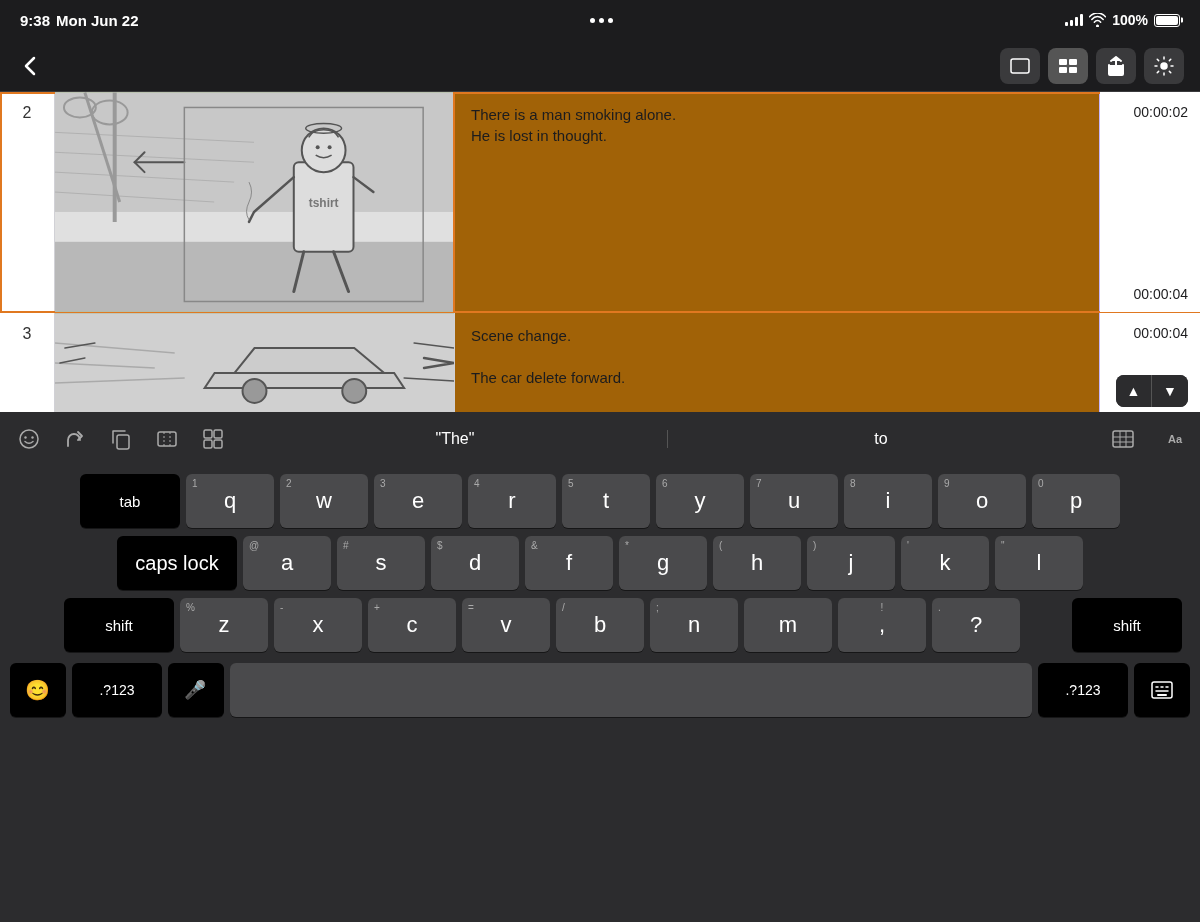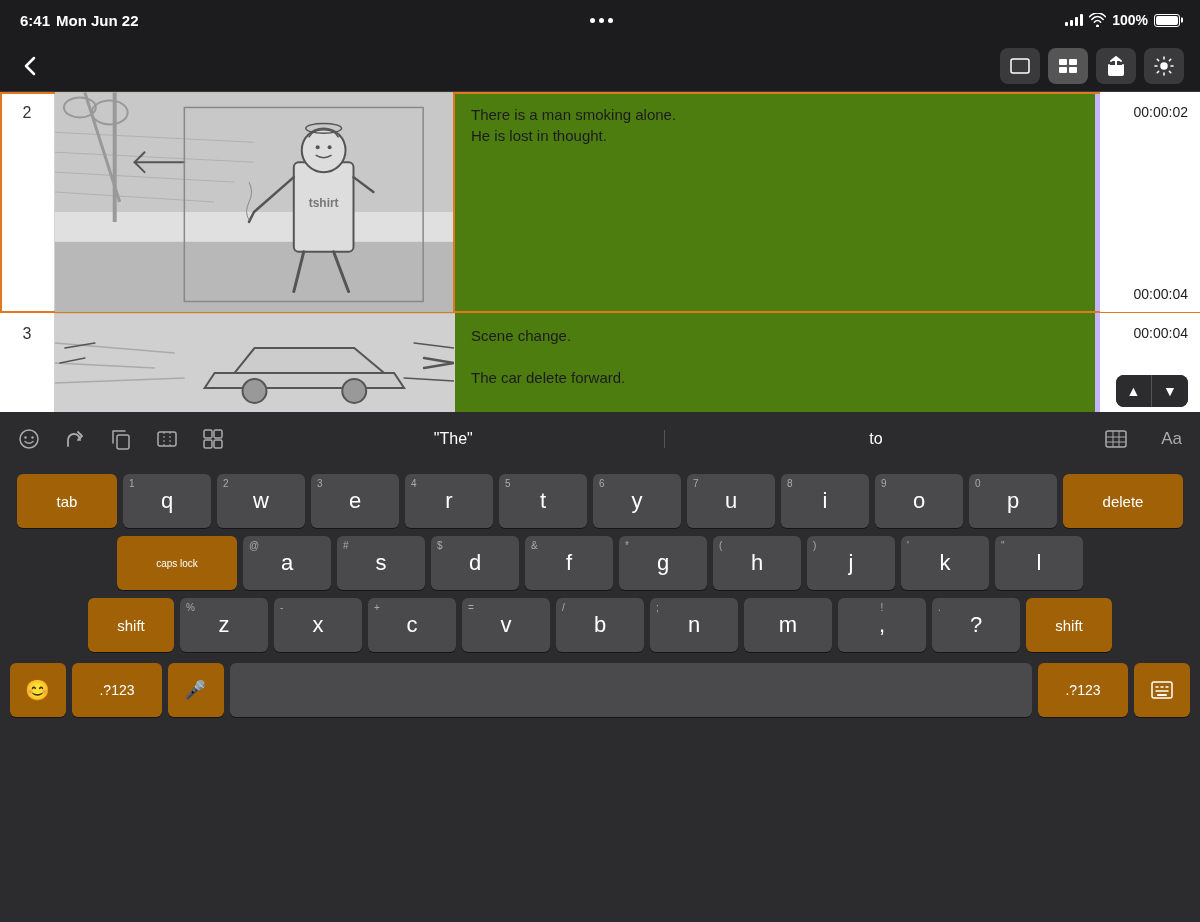--- a/index.html
+++ b/index.html
@@ -99,23 +99,23 @@
       min-width: 400px;
       border-right: 1px solid #d1d1d6;
       background: #4d7c0f;
       overflow: hidden;
       position: relative;
       font-weight: bold;
     }
 
     .text-cell {
       flex: 1;
-      border-right: 5px solid #c4b5fd;
+      border-right: 1px solid #c4b5fd;
       padding: 12px 16px;
-      background: #4d7c0f;
+      background: #a16207;
       font-size: 15px;
       color: #1c1c1e;
       line-height: 1.4;
     }
 
     .time-cell {
       width: 100px;
       min-width: 100px;
       background: white;
       display: flex;
@@ -249,32 +249,32 @@
       left: 6px;
     }
 
     .key-char {
       font-size: 22px;
       color: white;
       line-height: 1;
     }
 
     .key-special {
-      background: #a16207;
+      background: #000000;
       font-size: 15px;
       color: white;
     }
 
     .key-space {
       background: #4a4a4c;
       flex: 1;
       min-height: 54px;
     }
     .key-letter { width: 88px; }
-    .key-shift-wide { width: 86px; }
+    .key-shift-wide { width: 110px; margin-left: 46px; }
     .key-tab { width: 100px; }
     .key-caps { width: 120px; }
     .key-return { width: 130px; }
     .key-delete { width: 120px; }
 
     .bottom-bar {
       background: #2c2c2e;
       height: 60px;
       display: flex;
       align-items: center;
@@ -297,21 +297,21 @@
     .keyboard-area {
       height: 510px;
       background: #2c2c2e;
     }
   </style>
 </head>
 <body>
 
 <div class="status-bar">
   <div class="status-left">
-    <span>6:41</span>
+    <span>9:38</span>
     <span>Mon Jun 22</span>
   </div>
   <div class="status-center">
     <div class="dot"></div>
     <div class="dot"></div>
     <div class="dot"></div>
   </div>
   <div class="status-right">
     <div class="signal-bars">
       <span style="height:4px"></span>
@@ -531,21 +531,21 @@
     <div class="toolbar-right">
       <button class="toolbar-icon">
         <svg width="22" height="18" viewBox="0 0 22 18" fill="none">
           <rect x="1" y="1" width="20" height="16" rx="2" stroke="#aaa" stroke-width="1.5"></rect>
           <line x1="8" y1="1" x2="8" y2="17" stroke="#aaa" stroke-width="1"></line>
           <line x1="14" y1="1" x2="14" y2="17" stroke="#aaa" stroke-width="1"></line>
           <line x1="1" y1="7" x2="21" y2="7" stroke="#aaa" stroke-width="1"></line>
           <line x1="1" y1="12" x2="21" y2="12" stroke="#aaa" stroke-width="1"></line>
         </svg>
       </button>
-      <button class="toolbar-icon" style="font-size:17px; color:#aaa; font-weight:400;margin-left:14px;">Aa</button>
+      <button class="toolbar-icon" style="font-size:11px; color:#aaa; font-weight:700;margin-left:14px;">Aa</button>
     </div>
   </div>
 
   <div class="keyboard">
 
     <div class="keyboard-row">
       <button class="key key-special key-tab" style="font-size:15px;">tab</button>
       <button class="key key-letter">
           <span class="key-num">1</span>
           <span class="key-char">q</span>
@@ -579,25 +579,24 @@
           <span class="key-char">i</span>
         </button>
       <button class="key key-letter">
           <span class="key-num">9</span>
           <span class="key-char">o</span>
         </button>
       <button class="key key-letter">
           <span class="key-num">0</span>
           <span class="key-char">p</span>
         </button>
-      <button class="key key-special key-delete" style="font-size:15px;">delete</button>
     </div>
 
     <div class="keyboard-row">
-      <button class="key key-special key-caps" style="font-size:10px;">caps lock</button>
+      <button class="key key-special key-caps" style="font-size:20px;">caps lock</button>
       <button class="key key-letter">
           <span class="key-num">@</span>
           <span class="key-char">a</span>
         </button>
       <button class="key key-letter">
           <span class="key-num">#</span>
           <span class="key-char">s</span>
         </button>
       <button class="key key-letter">
           <span class="key-num">$</span>

